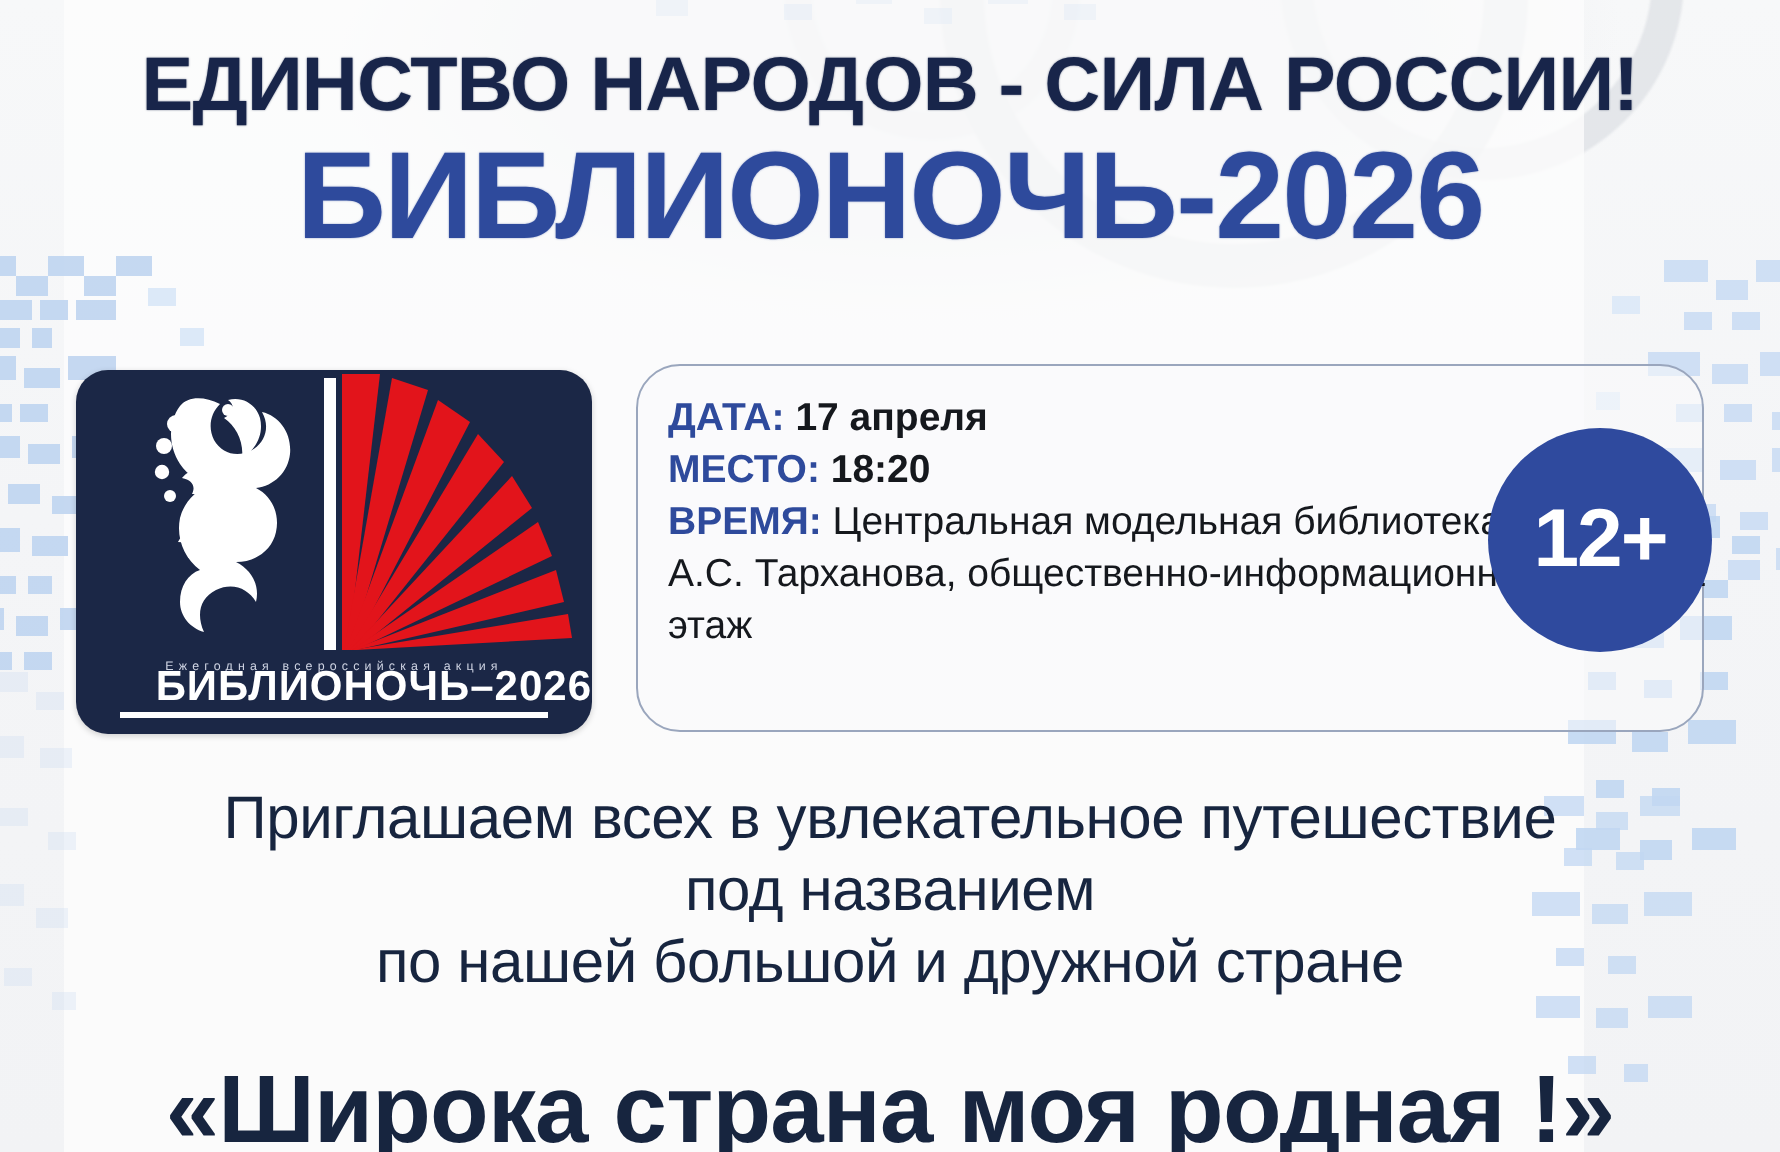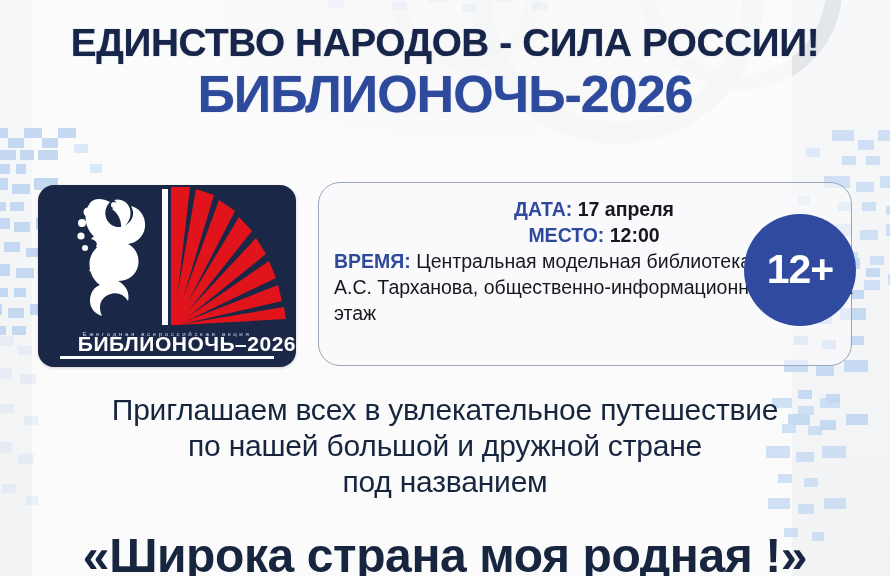--- a/index.html
+++ b/index.html
@@ -59,21 +59,21 @@
     letter-spacing:-0.4px;
     color:#18254a;
     line-height:1;
     transform:scaleX(1.02);
     white-space:nowrap;
     font-family:"Liberation Sans", sans-serif;
     text-shadow:0 0 1px rgba(24,37,74,.6);
   }
   .head-line2{
     margin-top:6px;
-    font-size:52px;
+    font-size:62px;
     font-weight:700;
     color:#2e4a9c;
     line-height:1;
     letter-spacing:-1px;
     white-space:nowrap;
     text-shadow:0 0 1px rgba(46,74,156,.55);
   }
 
   
   .logo-card{
@@ -118,21 +118,21 @@
   }
   .info-text{
     position:absolute;left:334px;top:196px;width:520px;
     z-index:8;
     font-size:19.5px;
     line-height:26px;
     color:#15181d;
   }
   .info-text .lbl{color:#2e4a9c;font-weight:700;}
   .info-text .strong{font-weight:700;color:#15181d;}
-  .info-row{white-space:nowrap;text-align:center;}
+  .info-row{white-space:nowrap;}
   .info-place{white-space:normal;}
 
   
   .badge{
     position:absolute;left:744px;top:184px;width:112px;height:112px;
     border-radius:50%;
     background:#2f4a9e;
     z-index:9;
     display:flex;align-items:center;justify-content:center;margin-top:30px;
   }
@@ -381,32 +381,32 @@
   </div>
 
   <div class="info-card"></div>
   <div class="info-text">
     <div class="info-row">
       <span class="lbl">ДАТА: </span>
       <span class="strong">17 апреля</span>
     </div>
     <div class="info-row">
       <span class="lbl">МЕСТО: </span>
-      <span class="strong">12:00</span>
+      <span class="strong">18:20</span>
     </div>
     <div class="info-place">
       <span class="lbl">ВРЕМЯ: </span>
       <span>Центральная модельная библиотека имени А.С. Тарханова, общественно-информационный центр, 2 этаж</span>
     </div>
   </div>
 
   <div class="badge">
     <span>12+</span>
   </div>
 
   <div class="bottom">
     <div class="bt-line">Приглашаем всех в увлекательное путешествие</div>
+    <div class="bt-line">под названием</div>
     <div class="bt-line">по нашей большой и дружной стране</div>
-    <div class="bt-line">под названием</div>
     <div class="bt-quote">«Широка страна моя родная !»</div>
   </div>
 
 </div>
 
 </body></html>

